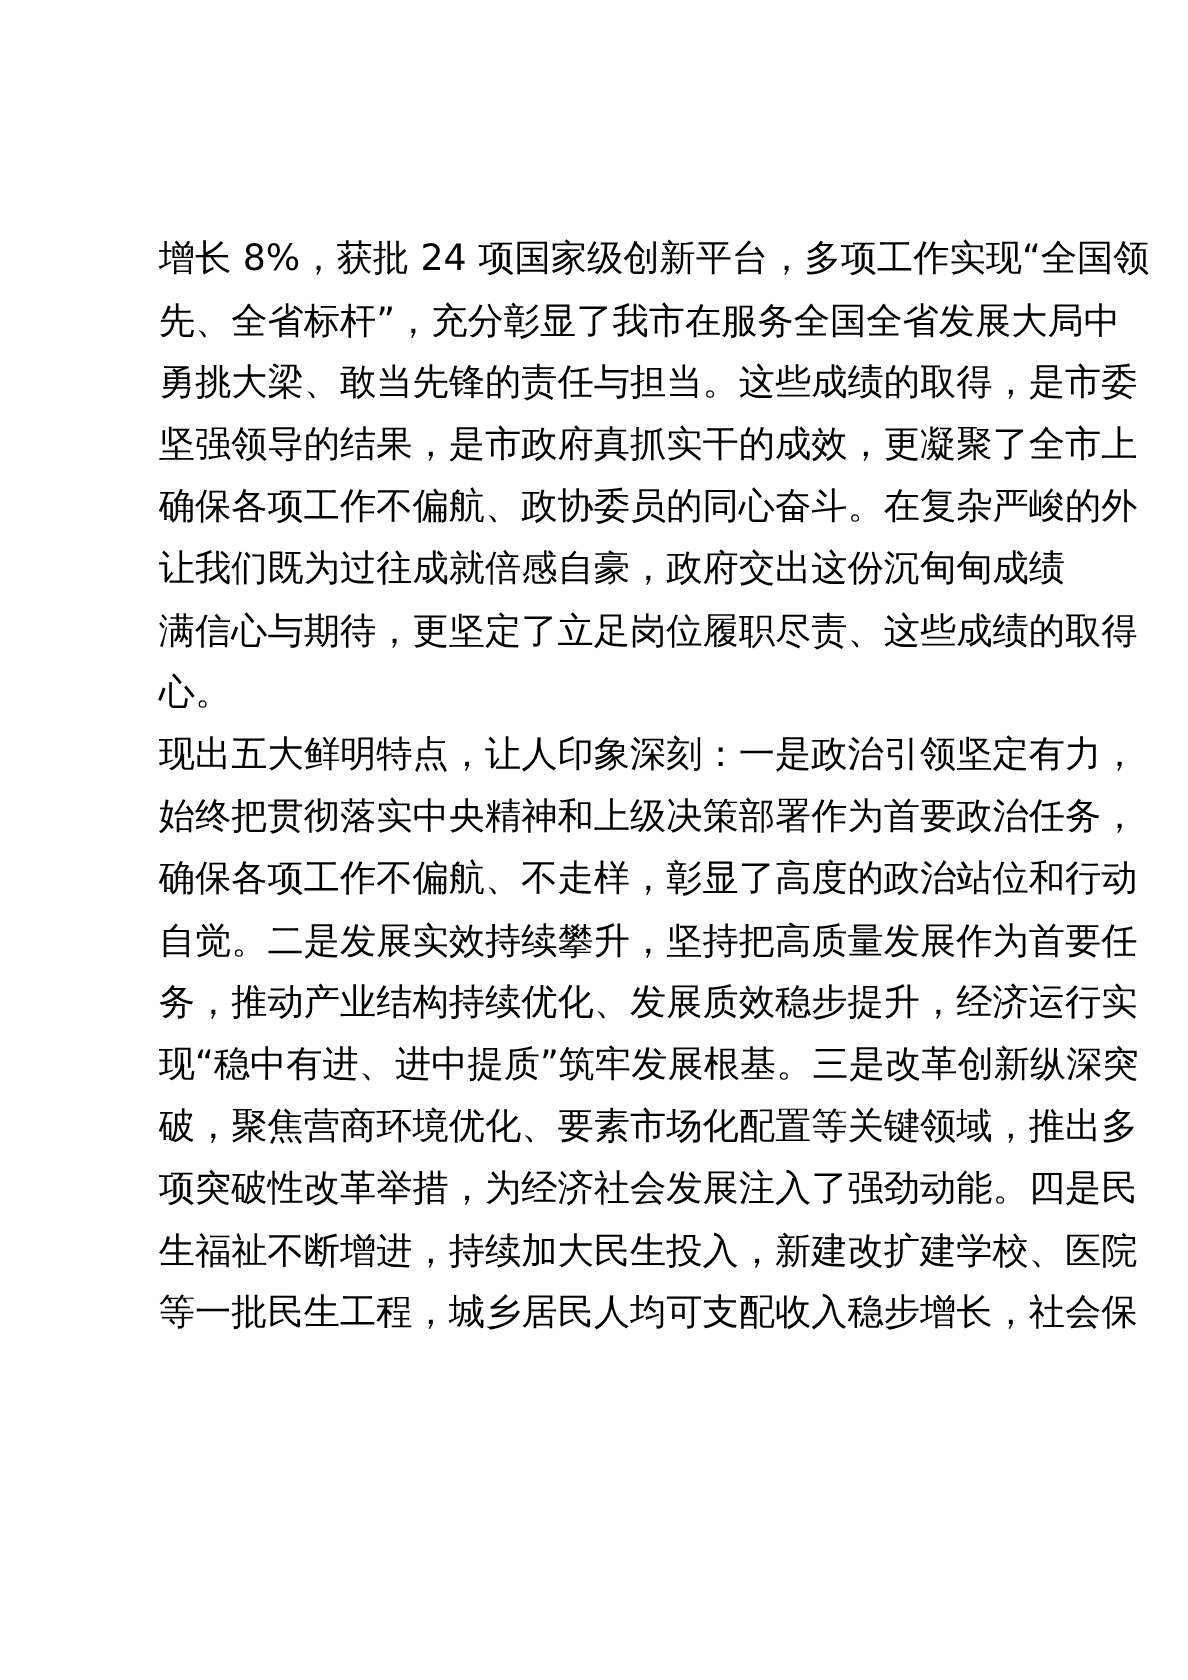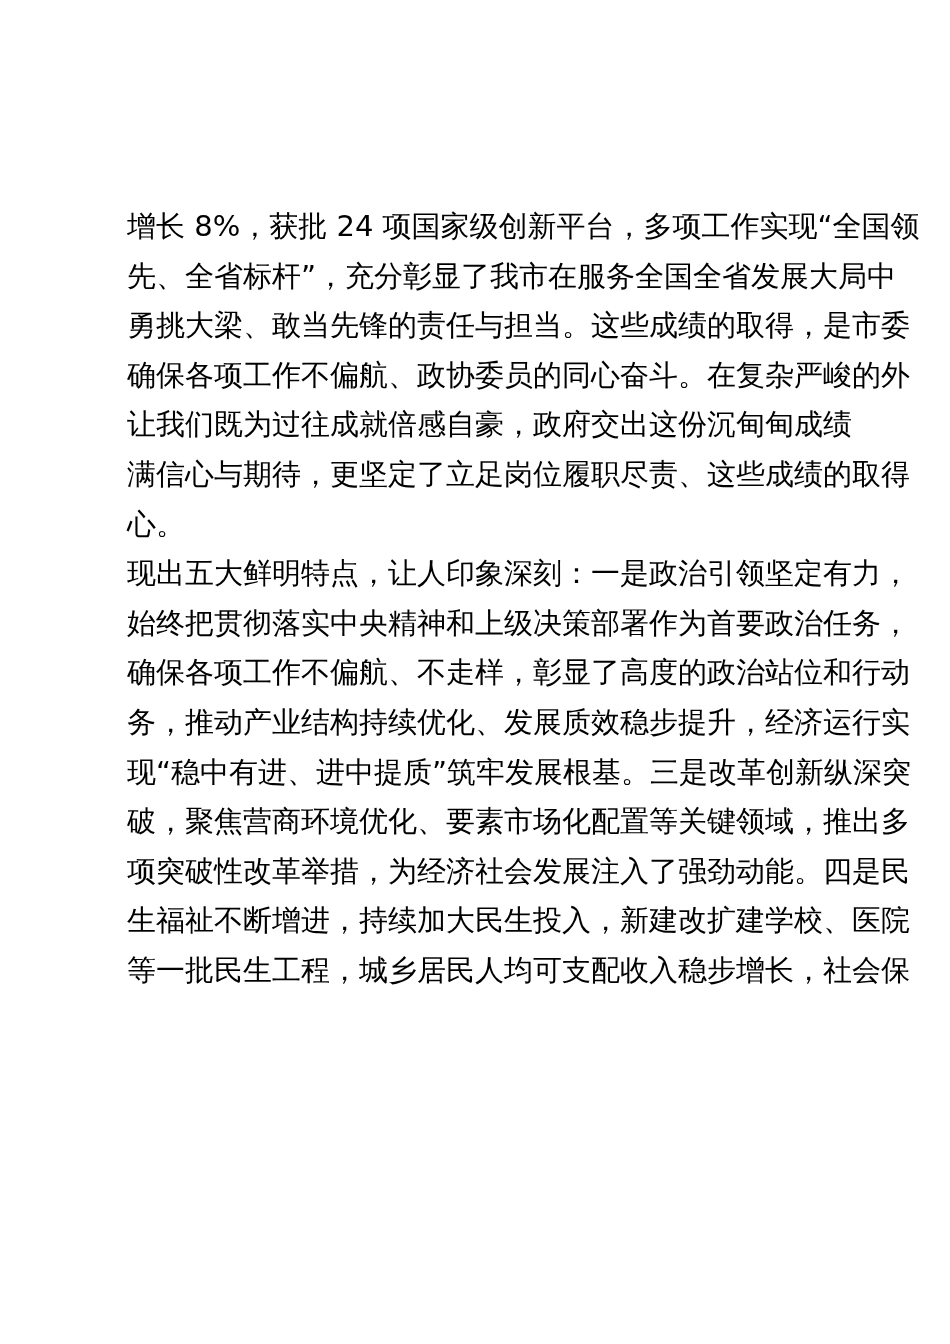--- a/index.html
+++ b/index.html
@@ -11,21 +11,20 @@
       width: 950px;
       height: 1344px;
       position: relative;
       overflow: hidden;
     }
     .page {
       position: absolute;
       left: 127px;
       top: 182px;
       width: 704px;
-      margin-top: 20px;
     }
     .line {
       height: 49.6px;
       line-height: 49.6px;
       font-family: "DejaVu Sans", "Liberation Sans", sans-serif;
       font-size: 29px;
       color: #000000;
       white-space: nowrap;
       text-align: justify;
       text-align-last: justify;
@@ -35,26 +34,28 @@
       text-align-last: left;
     }
   </style>
 </head>
 <body>
 
 <div class="page">
   <div class="line">增长 8%，获批 24 项国家级创新平台，多项工作实现“全国领</div>
   <div class="line">先、全省标杆”，充分彰显了我市在服务全国全省发展大局中</div>
   <div class="line">勇挑大梁、敢当先锋的责任与担当。这些成绩的取得，是市委</div>
+  <div class="line">坚强领导的结果，是市政府真抓实干的成效，更凝聚了全市上</div>
   <div class="line">确保各项工作不偏航、政协委员的同心奋斗。在复杂严峻的外</div>
   <div class="line">让我们既为过往成就倍感自豪，政府交出这份沉甸甸成绩</div>
   <div class="line">满信心与期待，更坚定了立足岗位履职尽责、这些成绩的取得</div>
   <div class="line last">心。</div>
   <div class="line">现出五大鲜明特点，让人印象深刻：一是政治引领坚定有力，</div>
   <div class="line">始终把贯彻落实中央精神和上级决策部署作为首要政治任务，</div>
   <div class="line">确保各项工作不偏航、不走样，彰显了高度的政治站位和行动</div>
+  <div class="line">自觉。二是发展实效持续攀升，坚持把高质量发展作为首要任</div>
   <div class="line">务，推动产业结构持续优化、发展质效稳步提升，经济运行实</div>
   <div class="line">现“稳中有进、进中提质”筑牢发展根基。三是改革创新纵深突</div>
   <div class="line">破，聚焦营商环境优化、要素市场化配置等关键领域，推出多</div>
   <div class="line">项突破性改革举措，为经济社会发展注入了强劲动能。四是民</div>
   <div class="line">生福祉不断增进，持续加大民生投入，新建改扩建学校、医院</div>
   <div class="line">等一批民生工程，城乡居民人均可支配收入稳步增长，社会保</div>
 </div>
 
 </body></html>

